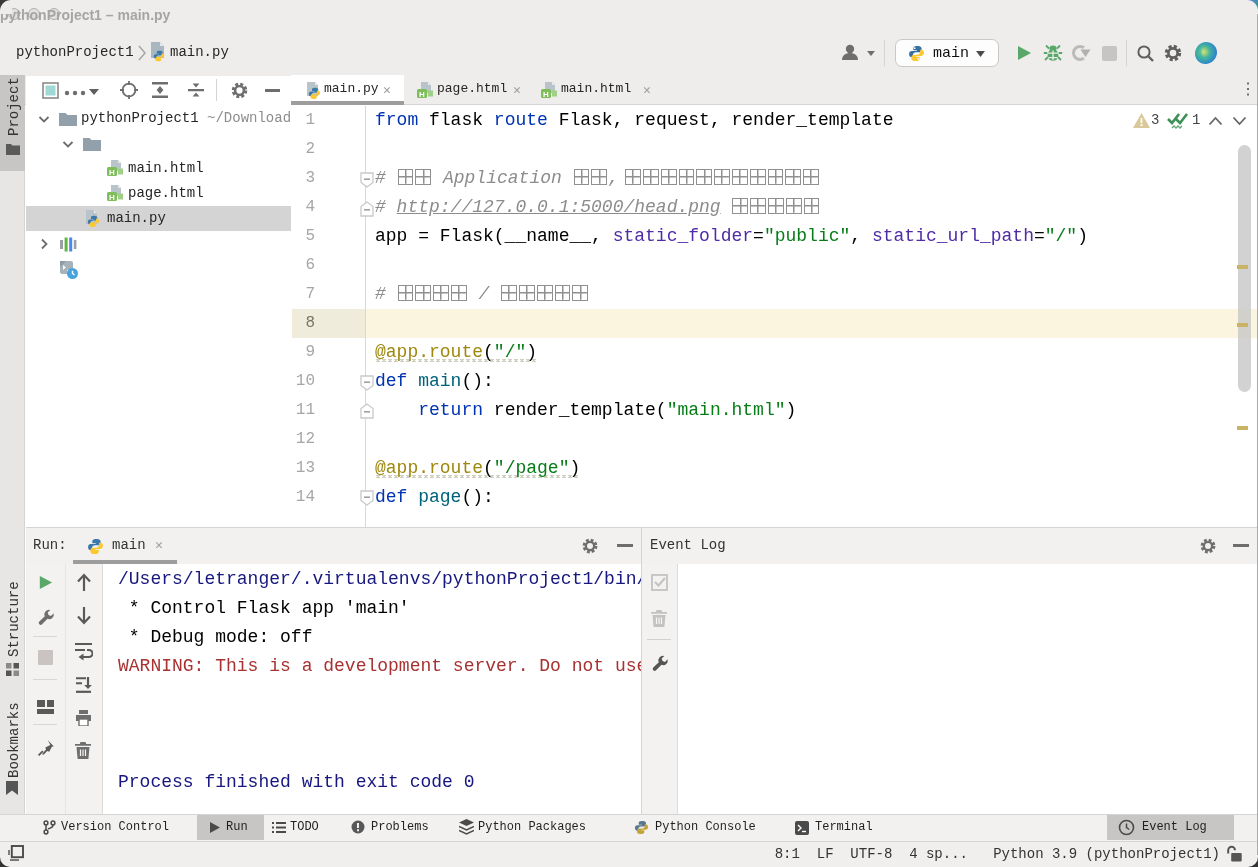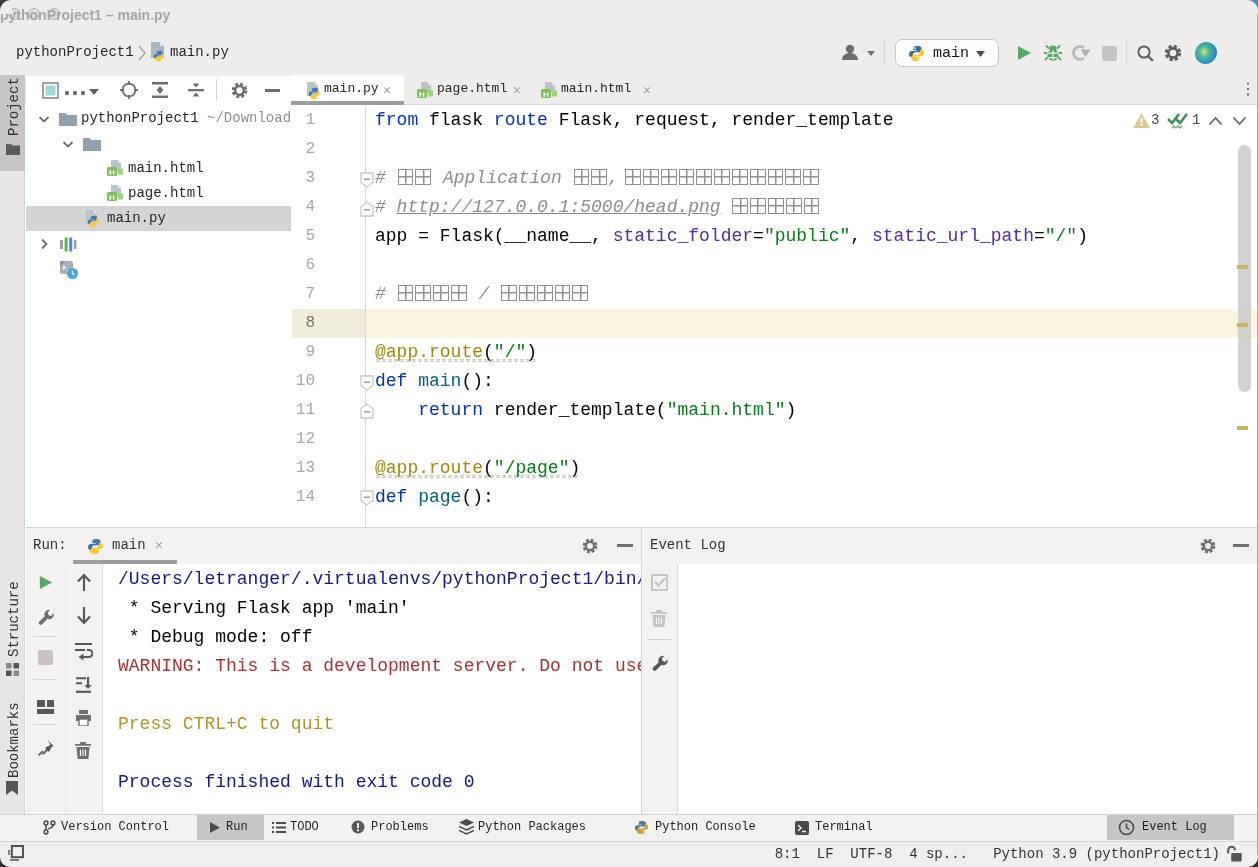--- a/index.html
+++ b/index.html
@@ -180,24 +180,23 @@
 <div class="abs" id="runtools2"></div>
 <div class="abs" id="evtools"></div>
 <div class="abs" id="runtabline"></div>
 <div class="abs" style="left:641px;top:527px;width:1px;height:287px;background:#d4d4d3"></div>
 <div class="abs phead" style="left:33px;top:537px">Run:</div>
 <div class="abs phead" style="left:112px;top:537px">main</div>
 <div class="abs" style="left:155px;top:537px;font-size:13px;color:#9f9f9f">✕</div>
 <div class="abs phead" style="left:650px;top:537px">Event&nbsp;Log</div>
 <div class="abs" id="console">
 <div class="conline sys" style="top:1px">/Users/letranger/.virtualenvs/pythonProject1/bin/py</div>
-<div class="conline" style="top:30px"> * Serving Flask app 'main'</div>
+<div class="conline" style="top:30px"> * Control Flask app 'main'</div>
 <div class="conline" style="top:59px"> * Debug mode: off</div>
 <div class="conline warn" style="top:88px">WARNING: This is a development server. Do not use i</div>
-<div class="conline yel" style="top:146px">Press CTRL+C to quit</div>
 <div class="conline sys" style="top:204px">Process finished with exit code 0</div>
 </div>
 
 <div class="abs" id="twbar"></div>
 <div class="abs" id="runsel"></div>
 <div class="abs" id="evsel"></div>
 <div class="abs twitem" style="left:61px">Version Control</div>
 <div class="abs twitem" style="left:226px">Run</div>
 <div class="abs twitem" style="left:290px">TODO</div>
 <div class="abs twitem" style="left:371px">Problems</div>

